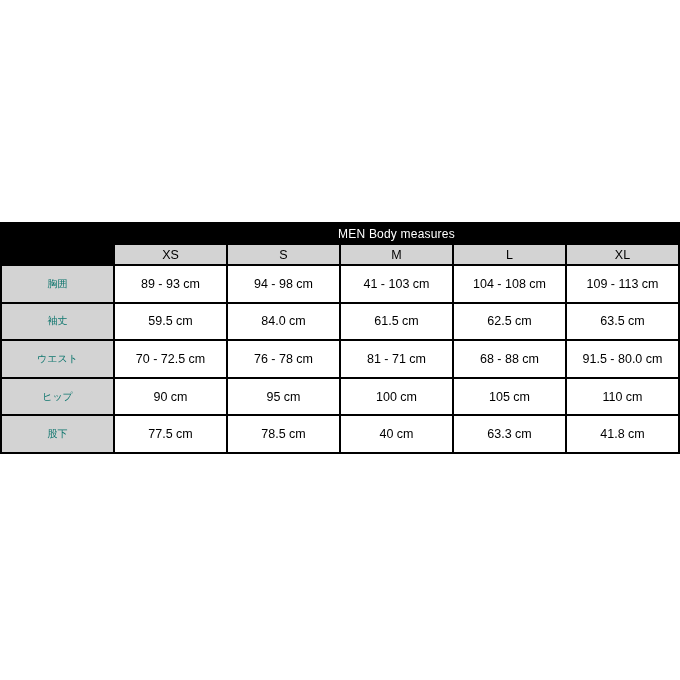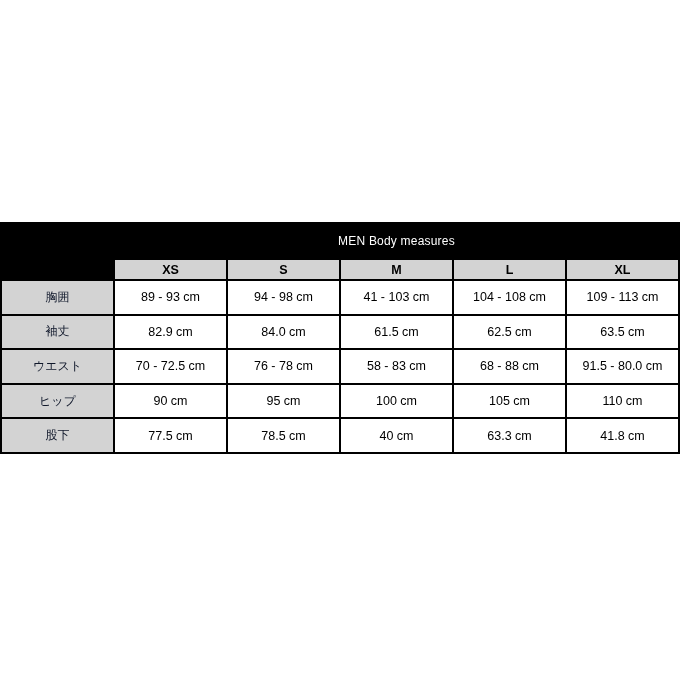--- a/index.html
+++ b/index.html
@@ -40,40 +40,40 @@
     padding: 0;
     text-align: center;
     vertical-align: middle;
     overflow: hidden;
     white-space: nowrap;
   }
   td.corner-cell {
     background: var(--header_bg);
     border-color: var(--header_bg);
   }
-  tr.title-row { height: 36px; }
+  tr.title-row { height: 21px; }
   td.title-cell {
     background: var(--header_bg);
     color: var(--header_text);
     font-size: 12px;
     font-weight: 400;
     letter-spacing: 0.2px;
     border-color: var(--header_bg);
   }
   tr.size-row { height: 21px; }
   td.size-cell {
     background: var(--shade_bg);
-    font-weight: 700;
+    font-weight: 400;
     font-size: 12.5px;
     color: #000000;
   }
   td.label-cell {
     background: var(--shade_bg);
-    font-size: 12px;
-    color: #0f172a;
+    font-size: 10px;
+    color: #0f766e;
   }
   td.value-cell {
     background: var(--cell_bg);
     font-size: 12.5px;
     color: #000000;
     margin-top: 44px;
   }
 </style>
 </head>
 <body>
@@ -95,31 +95,31 @@
       <tr>
         <td class="label-cell">胸囲</td>
         <td class="value-cell">89 - 93 cm</td>
         <td class="value-cell">94 - 98 cm</td>
         <td class="value-cell">41 - 103 cm</td>
         <td class="value-cell">104 - 108 cm</td>
         <td class="value-cell">109 - 113 cm</td>
       </tr>
       <tr>
         <td class="label-cell">袖丈</td>
-        <td class="value-cell">82.9 cm</td>
+        <td class="value-cell">59.5 cm</td>
         <td class="value-cell">84.0 cm</td>
         <td class="value-cell">61.5 cm</td>
         <td class="value-cell">62.5 cm</td>
         <td class="value-cell">63.5 cm</td>
       </tr>
       <tr>
         <td class="label-cell">ウエスト</td>
         <td class="value-cell">70 - 72.5 cm</td>
         <td class="value-cell">76 - 78 cm</td>
-        <td class="value-cell">58 - 83 cm</td>
+        <td class="value-cell">81 - 71 cm</td>
         <td class="value-cell">68 - 88 cm</td>
         <td class="value-cell">91.5 - 80.0 cm</td>
       </tr>
       <tr>
         <td class="label-cell">ヒップ</td>
         <td class="value-cell">90 cm</td>
         <td class="value-cell">95 cm</td>
         <td class="value-cell">100 cm</td>
         <td class="value-cell">105 cm</td>
         <td class="value-cell">110 cm</td>

